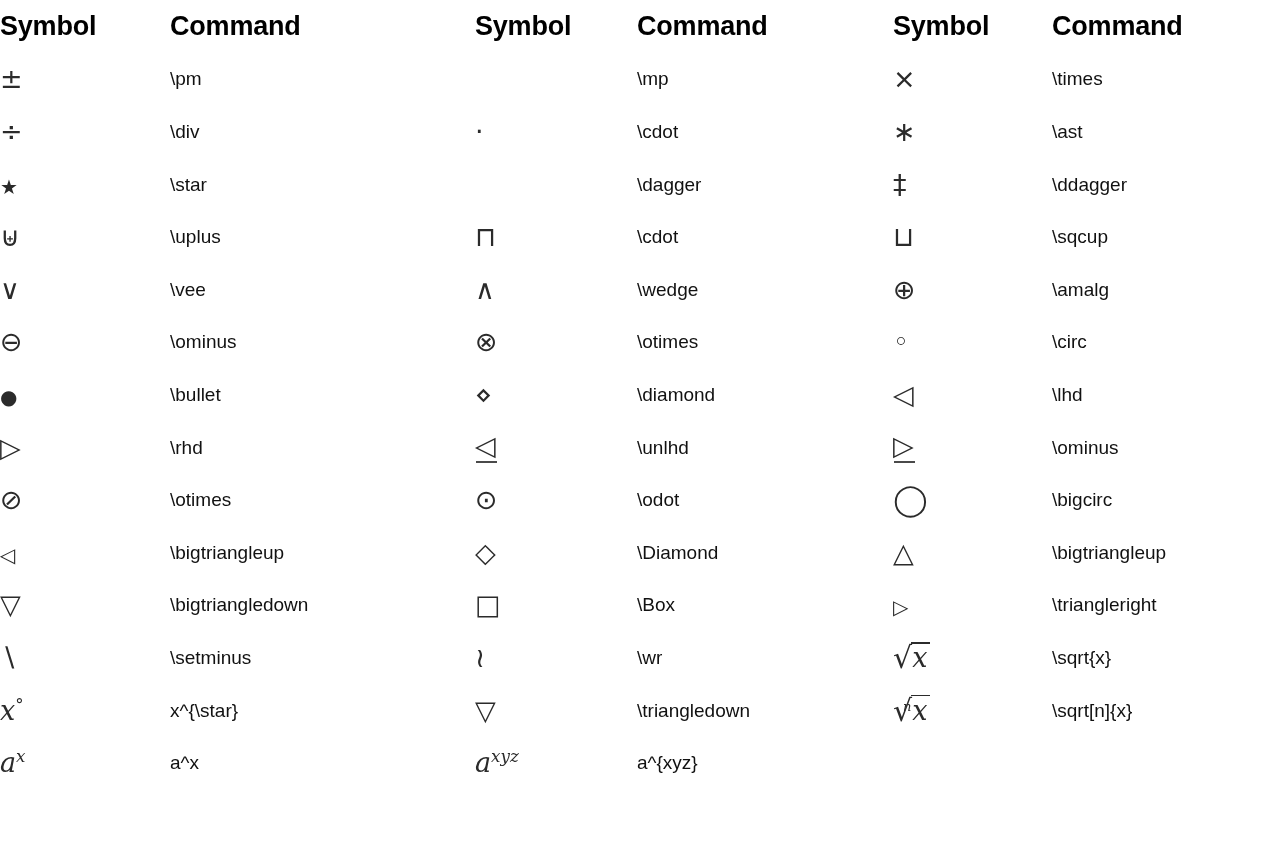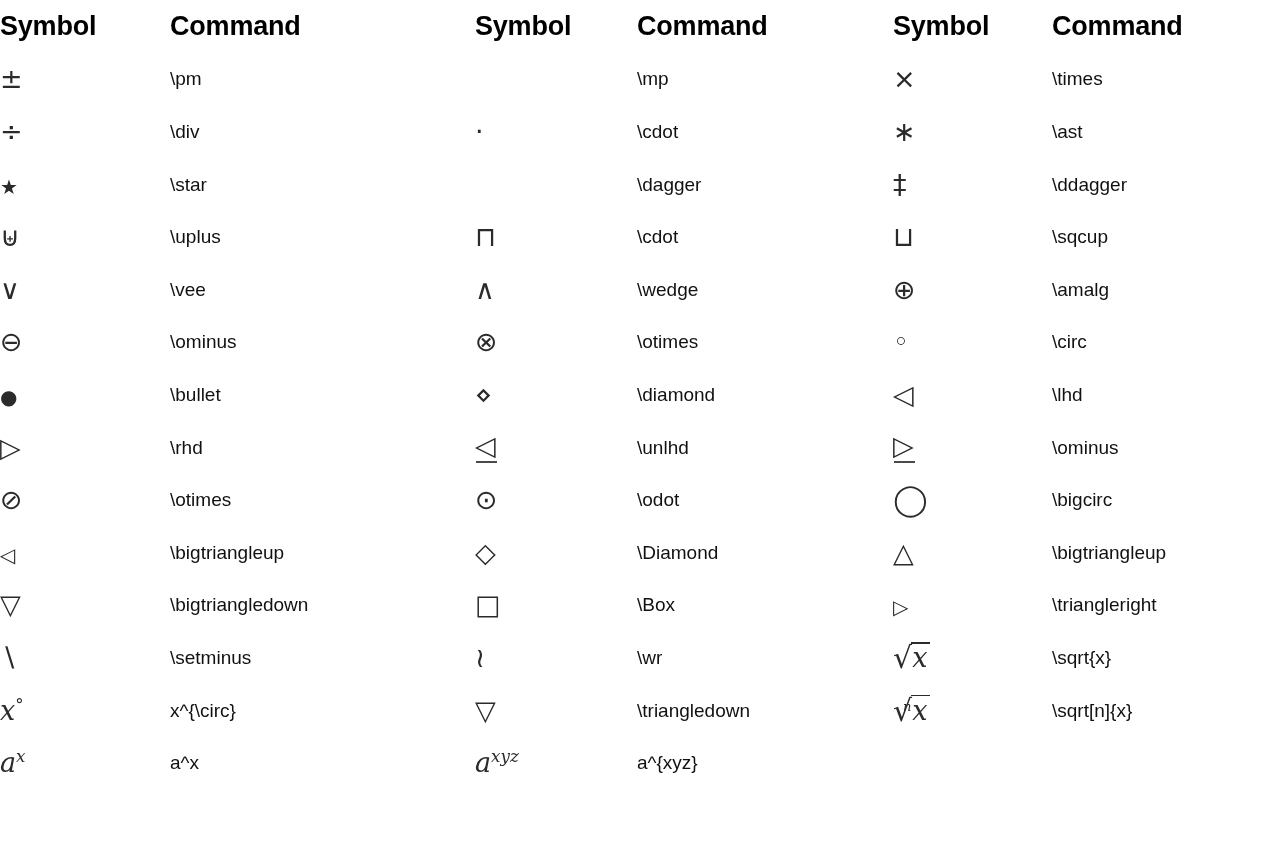--- a/index.html
+++ b/index.html
@@ -285,21 +285,21 @@
         <td class="sym sym1"><span>∖</span></td>
         <td class="cmd cmd1"><span>\setminus</span></td>
         <td class="sym sym2"><span>≀</span></td>
         <td class="cmd cmd2"><span>\wr</span></td>
         <td class="sym sym3"><span class="radical"><span class="rsign">√</span><span class="rbar">x</span></span></td>
         <td class="cmd cmd3"><span>\sqrt{x}</span></td>
       </tr>
 
       <tr>
         <td class="sym sym1"><span class="mathit">x<sup class="mathup">°</sup></span></td>
-        <td class="cmd cmd1"><span>x^{\circ}</span></td>
+        <td class="cmd cmd1"><span>x^{\star}</span></td>
         <td class="sym sym2"><span>▽</span></td>
         <td class="cmd cmd2"><span>\triangledown</span></td>
         <td class="sym sym3"><span class="radical"><span class="ridx">n</span><span class="rsign">√</span><span class="rbar">x</span></span></td>
         <td class="cmd cmd3"><span>\sqrt[n]{x}</span></td>
       </tr>
 
       <tr>
         <td class="sym sym1"><span class="mathit">a<sup>x</sup></span></td>
         <td class="cmd cmd1"><span>a^x</span></td>
         <td class="sym sym2"><span class="mathit">a<sup>xyz</sup></span></td>

